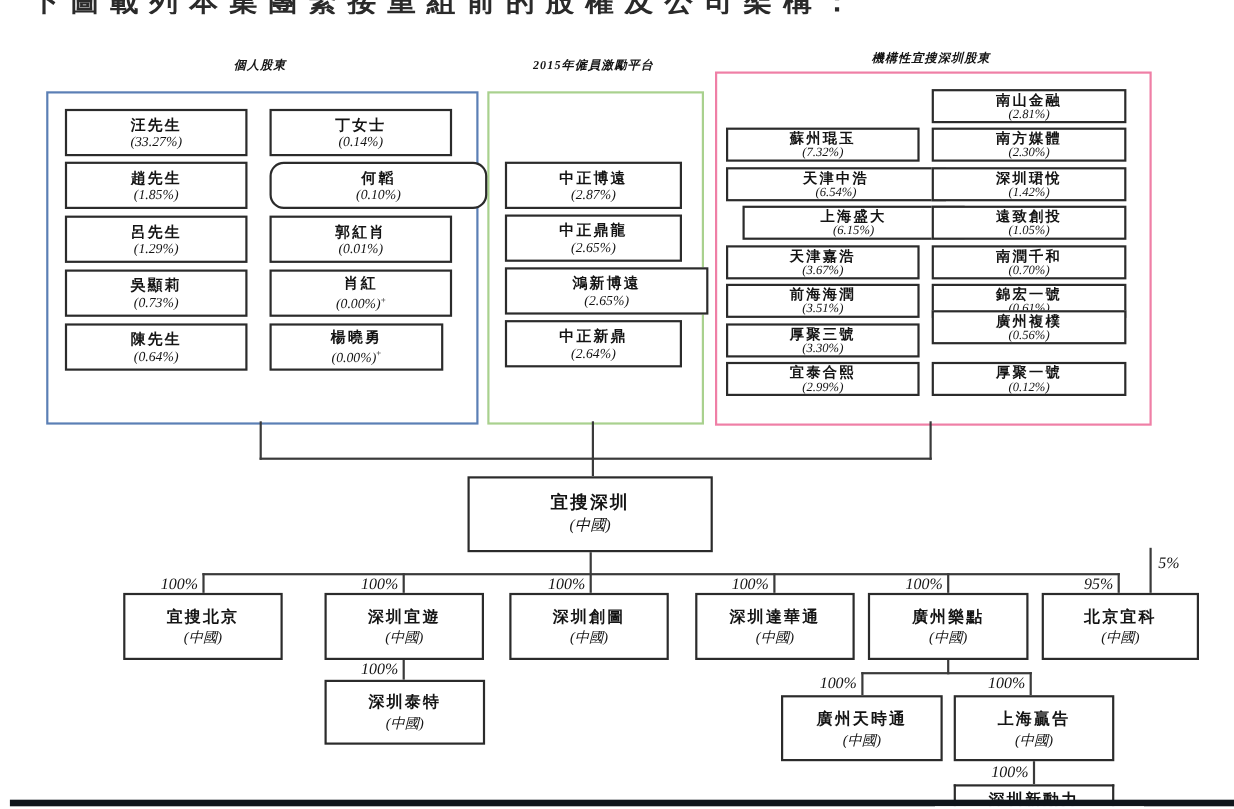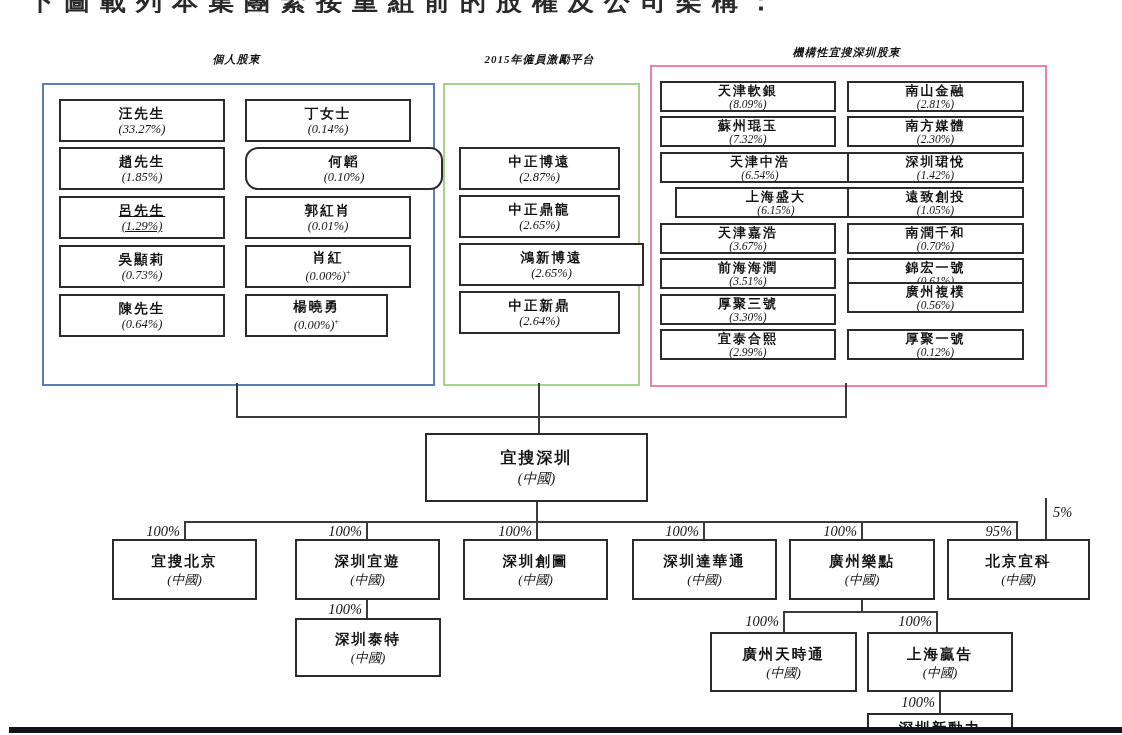--- a/index.html
+++ b/index.html
@@ -59,21 +59,21 @@
   <div class="gbox pink" style="left:650px;top:65px;width:393px;height:318px;"></div>
 
   <div class="cell" style="left:59px;top:99px;width:166px;height:43px;">
     <span class="nm">汪先生</span>
     <span class="pc"><span>(33.27%)</span></span>
   </div>
   <div class="cell" style="left:59px;top:147px;width:166px;height:43px;">
     <span class="nm">趙先生</span>
     <span class="pc"><span>(1.85%)</span></span>
   </div>
-  <div class="cell" style="left:59px;top:196px;width:166px;height:43px;text-decoration:underline;">
+  <div class="cell" style="left:59px;top:196px;width:166px;height:43px;">
     <span class="nm">呂先生</span>
     <span class="pc"><span>(1.29%)</span></span>
   </div>
   <div class="cell" style="left:59px;top:245px;width:166px;height:43px;">
     <span class="nm">吳顯莉</span>
     <span class="pc"><span>(0.73%)</span></span>
   </div>
   <div class="cell" style="left:59px;top:294px;width:166px;height:43px;">
     <span class="nm">陳先生</span>
     <span class="pc"><span>(0.64%)</span></span>
@@ -88,21 +88,21 @@
     <span class="pc"><span>(0.10%)</span></span>
   </div>
   <div class="cell" style="left:245px;top:196px;width:166px;height:43px;">
     <span class="nm">郭紅肖</span>
     <span class="pc"><span>(0.01%)</span></span>
   </div>
   <div class="cell" style="left:245px;top:245px;width:166px;height:43px;">
     <span class="nm">肖紅</span>
     <span class="pc"><span>(0.00%)</span><sup>+</sup></span>
   </div>
-  <div class="cell" style="left:245px;top:294px;width:143px;height:43px;">
+  <div class="cell" style="left:245px;top:294px;width:158px;height:43px;">
     <span class="nm">楊曉勇</span>
     <span class="pc"><span>(0.00%)</span><sup>+</sup></span>
   </div>
 
   <div class="cell" style="left:459px;top:147px;width:161px;height:43px;">
     <span class="nm">中正博遠</span>
     <span class="pc"><span>(2.87%)</span></span>
   </div>
   <div class="cell" style="left:459px;top:195px;width:161px;height:43px;">
     <span class="nm">中正鼎龍</span>
@@ -110,24 +110,20 @@
   </div>
   <div class="cell" style="left:459px;top:243px;width:185px;height:43px;">
     <span class="nm">鴻新博遠</span>
     <span class="pc"><span>(2.65%)</span></span>
   </div>
   <div class="cell" style="left:459px;top:291px;width:161px;height:43px;">
     <span class="nm">中正新鼎</span>
     <span class="pc"><span>(2.64%)</span></span>
   </div>
 
-  <div class="cell sm" style="left:660px;top:81px;width:176px;height:31px;">
-    <span class="nm">天津軟銀</span>
-    <span class="pc"><span>(8.09%)</span></span>
-  </div>
   <div class="cell sm" style="left:660px;top:116px;width:176px;height:31px;">
     <span class="nm">蘇州琨玉</span>
     <span class="pc"><span>(7.32%)</span></span>
   </div>
   <div class="cell sm" style="left:660px;top:152px;width:200px;height:31px;">
     <span class="nm">天津中浩</span>
     <span class="pc"><span>(6.54%)</span></span>
   </div>
   <div class="cell sm" style="left:660px;top:187px;width:202px;height:31px;margin-left:15px;">
     <span class="nm">上海盛大</span>

